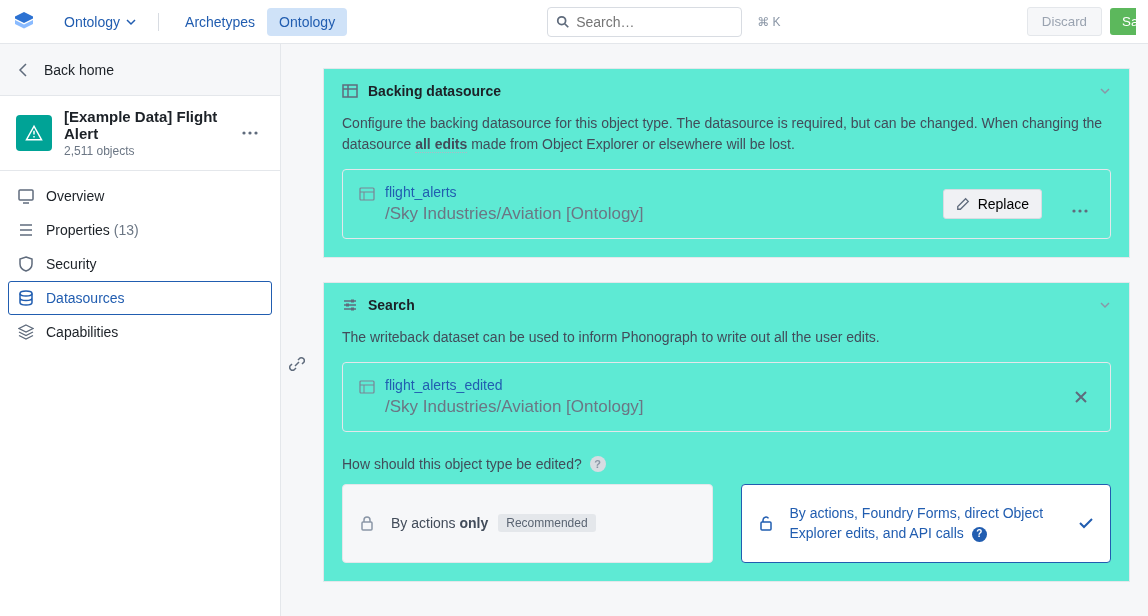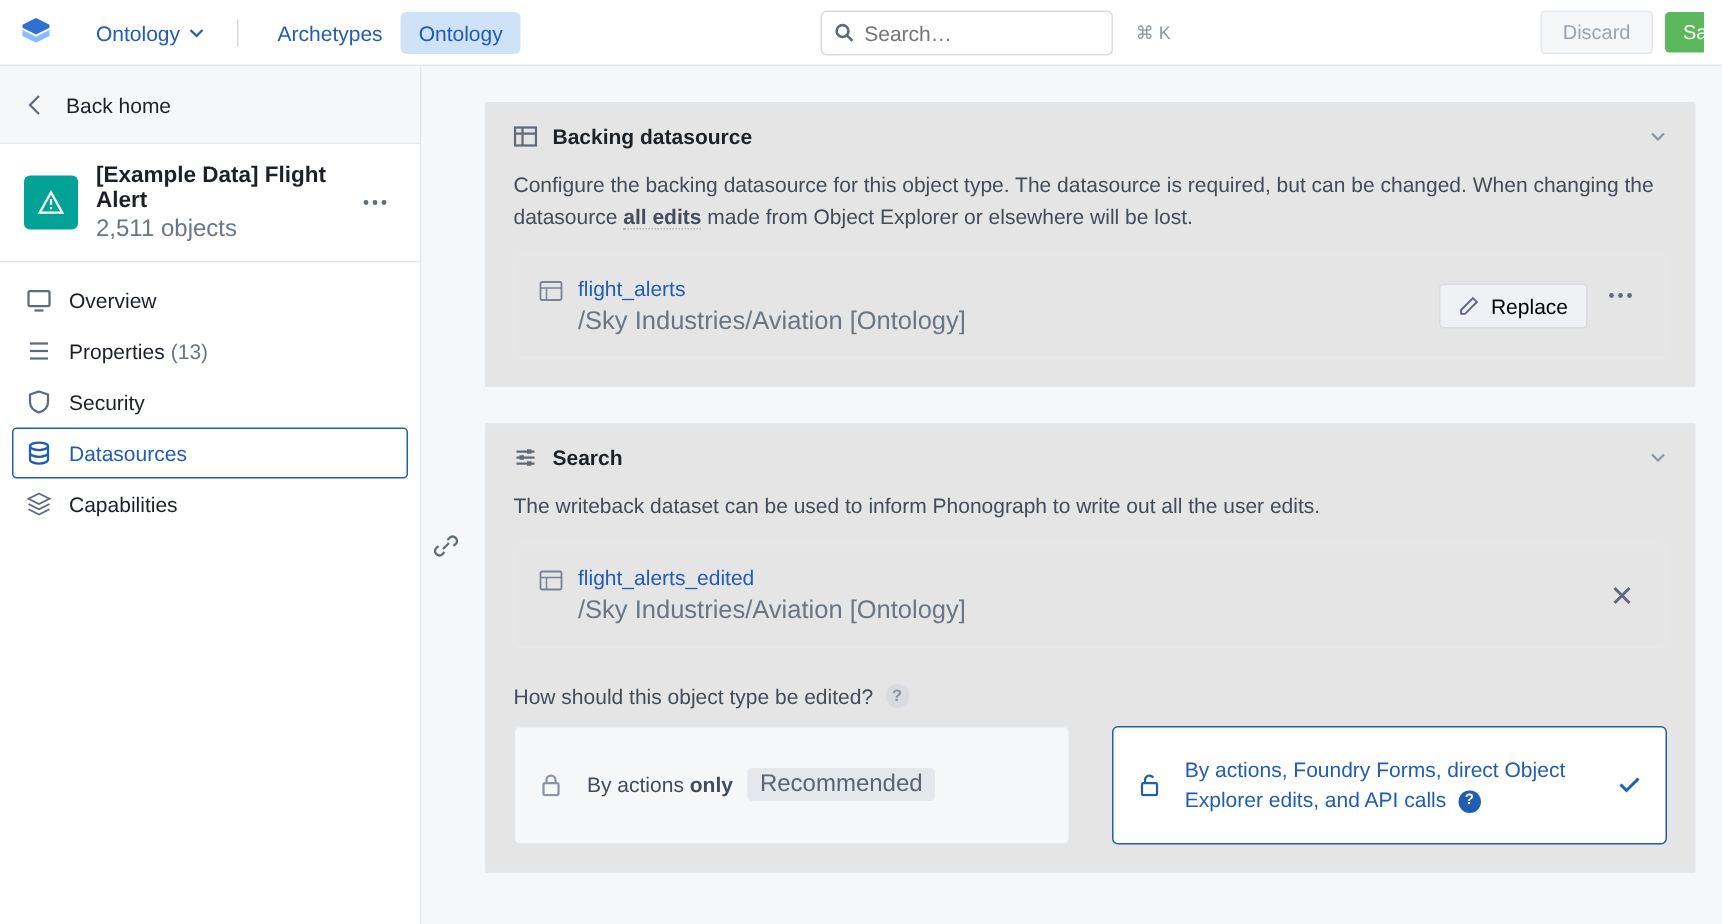--- a/index.html
+++ b/index.html
@@ -25,62 +25,62 @@
 
 .content-row { display: flex; height: calc(616px - 44px); }
 .sidebar { width: 281px; border-right: 1px solid #e4e7eb; display: flex; flex-direction: column; background: #fff; }
 .back-row { display: flex; align-items: center; height: 52px; padding: 0 16px; cursor: pointer; background: #f6f7f9; border-bottom: 1px solid #e4e7eb; }
 .back-row svg { color: #5f6b7c; margin-right: 12px; }
 .entity-row { display: flex; align-items: center; padding: 12px 16px; border-bottom: 1px solid #e4e7eb; }
 .entity-icon { width: 36px; height: 36px; border-radius: 4px; background: #00a396; display: flex; align-items: center; justify-content: center; flex-shrink: 0; }
 .entity-icon svg { color: #fff; }
 .entity-text { margin-left: 12px; flex: 1; }
 .entity-title { font-weight: 600; font-size: 15px; }
-.entity-sub { font-size: 16px; color: #6b7684; margin-top: 2px; }
+.entity-sub { font-size: 12px; color: #6b7684; margin-top: 2px; }
 .more-btn { color: #5f6b7c; padding: 6px; cursor: pointer; }
 .nav-list { padding: 8px; }
 .nav-item { display: flex; align-items: center; padding: 9px 12px 9px 10px; border-radius: 3px; cursor: pointer; color: #1c2127; }
 .nav-item svg { color: #5f6b7c; margin-right: 12px; flex-shrink: 0; }
 .nav-item .count { color: #6b7684; margin-left: 4px; }
 .nav-item.active { background: #fff; border: 1px solid #215db0; color: #215db0; padding: 8px 11px 8px 9px; }
 .nav-item.active svg { color: #215db0; }
 
 
 .main { flex: 1; background: #f6f7f9; padding: 24px 18px 24px 0; overflow-y: auto; position: relative; }
 .link-rail { position: absolute; left: 8px; top: 312px; color: #5f6b7c; }
 .panel-col { margin-left: 42px; }
-.panel { background: #e5e5e5; border: 1px solid #e4e7eb; border-radius: 1px; margin-bottom: 24px; }
+.panel { background: #5eead4; border: 1px solid #e4e7eb; border-radius: 1px; margin-bottom: 24px; }
 .panel-head { display: flex; align-items: center; padding: 14px 18px; cursor: pointer; }
 .panel-head svg.hicon { color: #5f6b7c; margin-right: 10px; }
 .panel-head .title { font-weight: 600; }
 .panel-head .chev { margin-left: auto; color: #8a96a6; }
 .panel-body { padding: 0 18px 18px; }
 .desc { color: #424c5a; line-height: 1.5; margin-bottom: 14px; }
 .desc .underlined { border-bottom: 1px dotted #b0b8c4; }
 .ds-card { border: 1px solid #e4e7eb; border-radius: 4px; padding: 14px 16px; display: flex; align-items: center; }
 .ds-card .left { display: flex; align-items: flex-start; }
 .ds-card .ds-icon { width: 16px; height: 16px; margin-right: 10px; margin-top: 2px; }
 .ds-card .ds-name { color: #215db0; font-weight: 500; }
 .ds-card .ds-path { color: #6b7684; font-size: 17px; margin-top: 4px; }
-.ds-card .actions { margin-left: auto; display: flex; align-items: flex-start; gap: 8px; }
+.ds-card .actions { margin-left: auto; display: flex; align-items: flex-end; gap: 24px; }
 .replace-btn { background: #f0f1f4; border: 1px solid #d8dce2; border-radius: 3px; padding: 6px 12px; display: flex; align-items: center; cursor: pointer; font-size: 14px; }
 .replace-btn svg { color: #5f6b7c; margin-right: 8px; }
 .icon-btn { color: #5f6b7c; cursor: pointer; padding: 6px; }
 .question { display: flex; align-items: center; color: #424c5a; margin: 24px 0 12px; }
 .question .q-icon { margin-left: 8px; color: #8a96a6; width: 16px; height: 16px; border-radius: 50%; background: #d8dce2; display: flex; align-items: center; justify-content: center; font-size: 11px; font-weight: 600; }
 .options-row { display: flex; gap: 28px; }
 .opt { flex: 1; border: 1px solid #e4e7eb; border-radius: 4px; padding: 18px 16px; display: flex; align-items: center; cursor: pointer; }
 .opt.inactive { background: #f6f7f9; }
 .opt.selected { border-color: #215db0; background: #fff; }
 .opt .lock { color: #8a96a6; margin-right: 16px; flex-shrink: 0; }
 .opt.selected .lock { color: #215db0; }
 .opt .opt-text { color: #424c5a; line-height: 1.45; }
 .opt.selected .opt-text { color: #215db0; }
 .opt .only { font-weight: 600; }
-.badge { background: #e4e7eb; color: #5a6472; border-radius: 3px; padding: 2px 8px; font-size: 16px; margin-left: 10px; }
+.badge { background: #e4e7eb; color: #5a6472; border-radius: 3px; padding: 2px 8px; font-size: 12px; margin-left: 10px; }
 .opt .inline-help { display: inline-flex; width: 15px; height: 15px; border-radius: 50%; background: #215db0; color: #fff; align-items: center; justify-content: center; font-size: 10px; font-weight: 600; margin-left: 4px; vertical-align: middle; }
 .opt .check { margin-left: auto; color: #215db0; flex-shrink: 0; }
 </style>
 </head>
 <body>
 
 <div class="topbar">
   <div class="app-icon">
     <svg viewBox="0 0 24 24" width="24" height="24">
         <path fill="#2d72d2" d="M12 2l9 4.5v2L12 13 3 8.5v-2L12 2z"></path>

